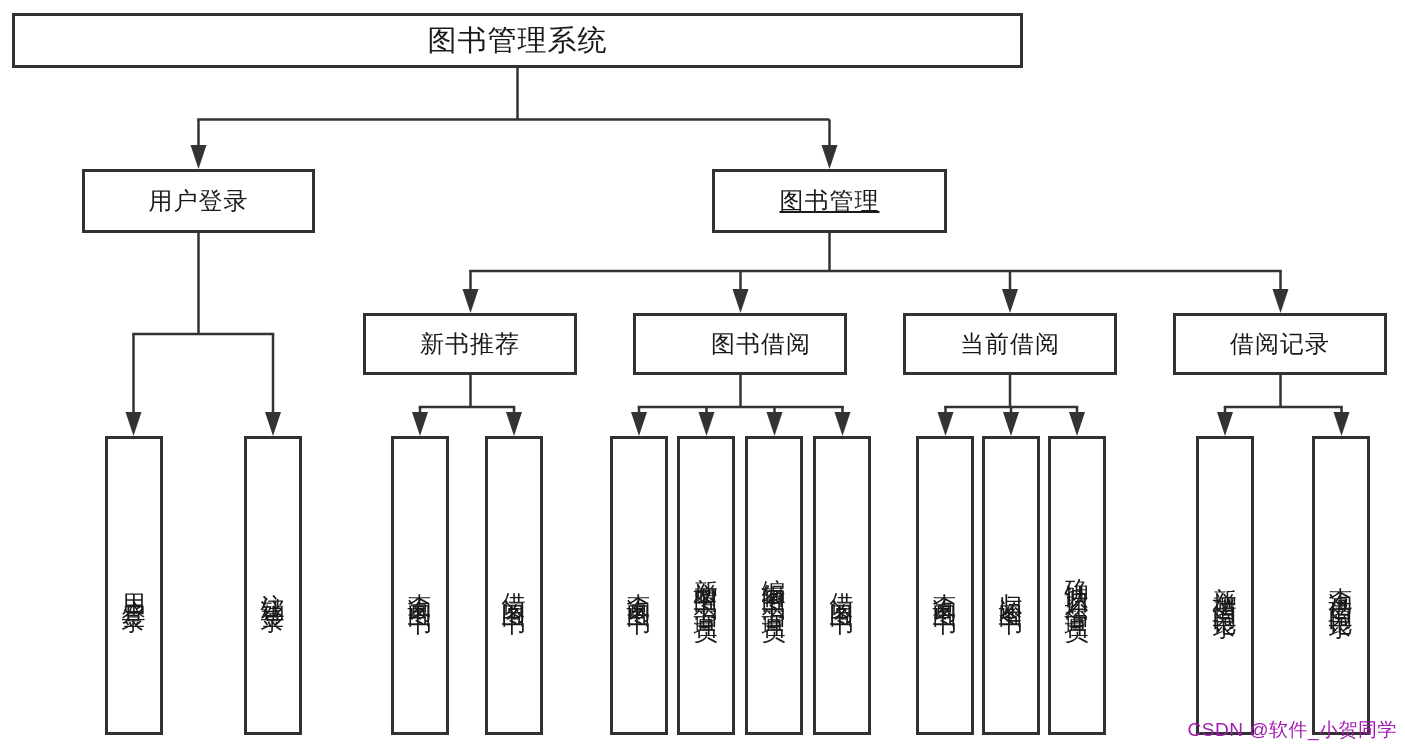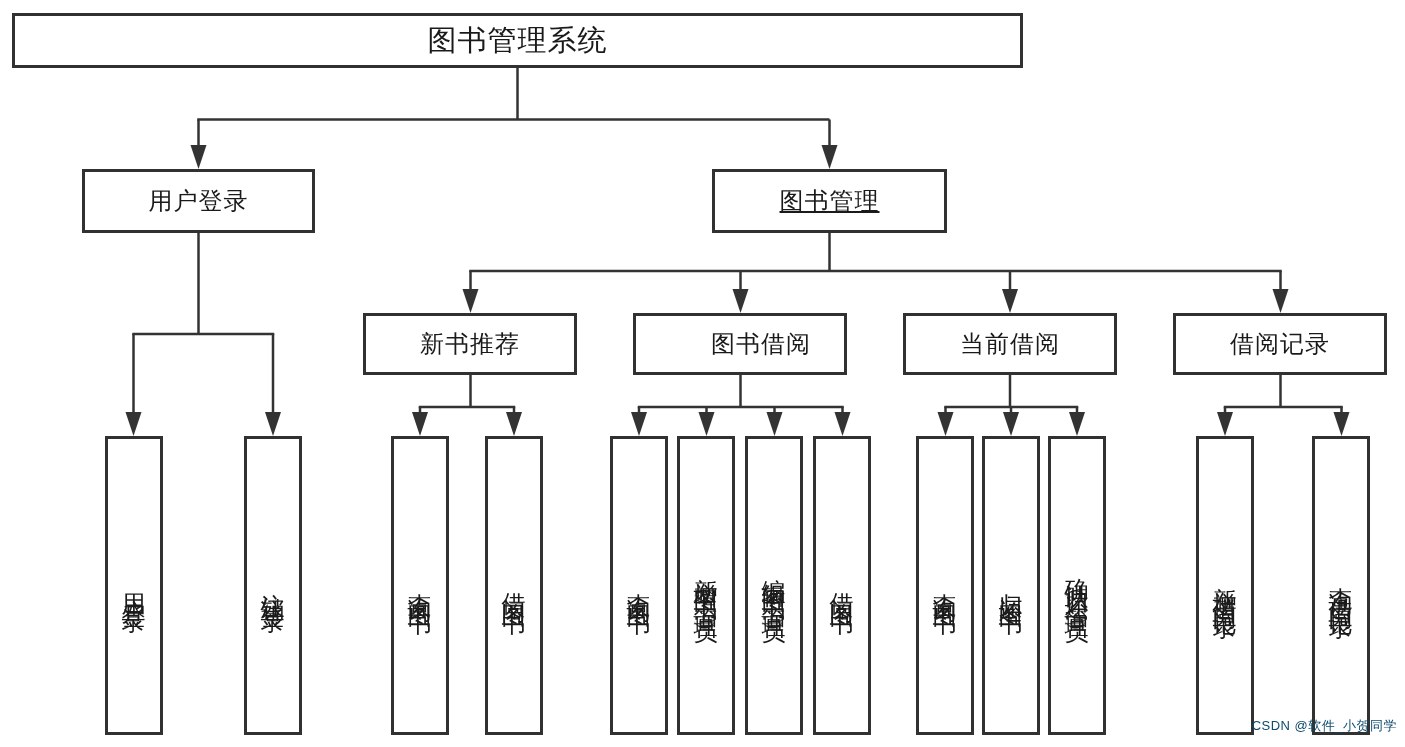--- a/index.html
+++ b/index.html
@@ -51,22 +51,22 @@
     text-orientation: mixed;
     font-size: 24px;
     letter-spacing: 6px;
     line-height: 1.05;
     white-space: nowrap;
   }
   .watermark {
     position: absolute;
     right: 8px;
     top: 717px;
-    font-size: 13px;
-    color: #0c4a6e;
+    font-size: 19px;
+    color: #a21caf;
     letter-spacing: 0.5px;
     z-index: 5;
     white-space: nowrap;
   }
 </style>
 </head>
 <body>
 
 <div class="canvas">
 

